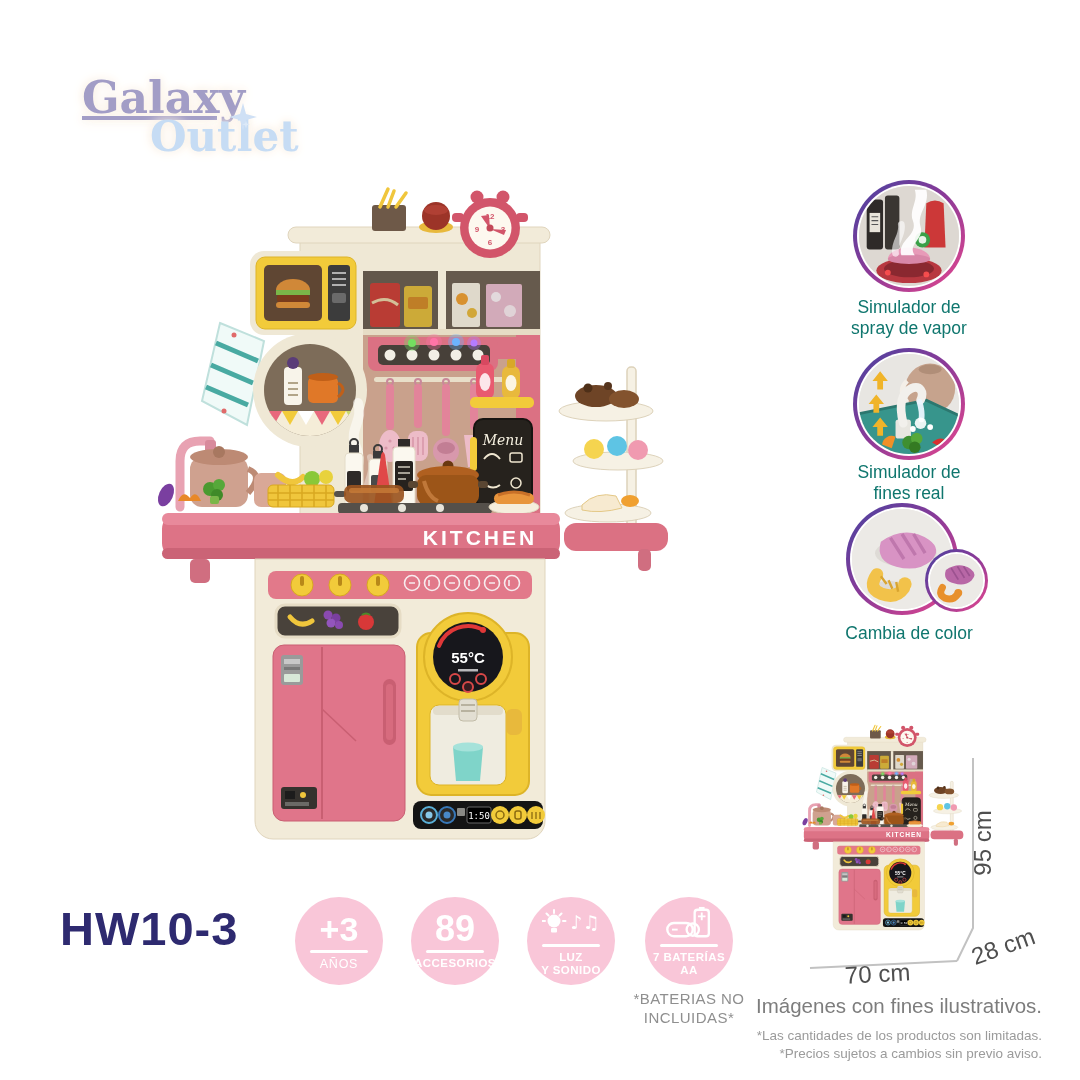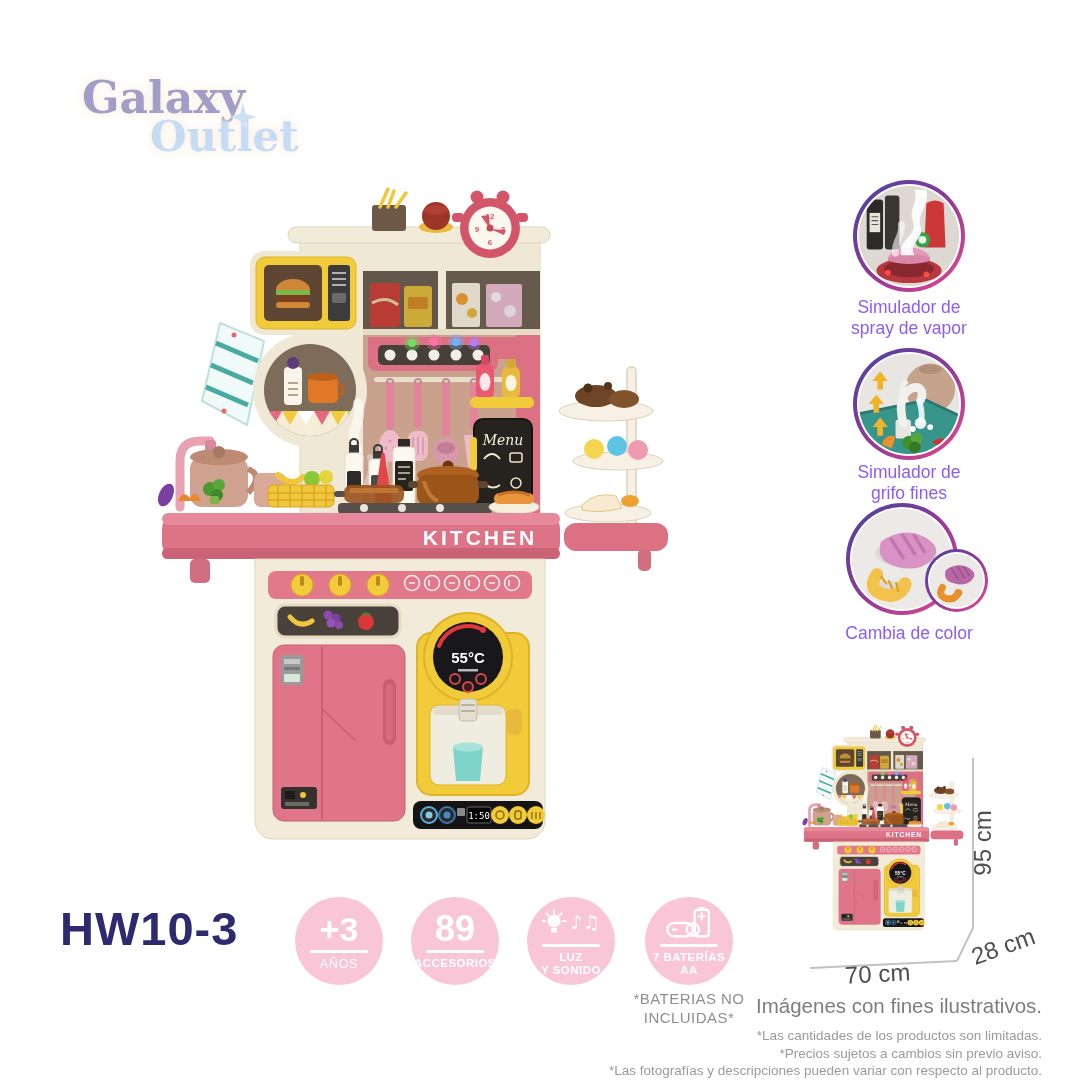--- a/index.html
+++ b/index.html
@@ -3,40 +3,40 @@
 <meta charset="utf-8">
 <style>
   html,body{margin:0;padding:0;}
   body{width:1080px;height:1080px;}
   .canvas{position:relative;width:1080px;height:1080px;background:#ffffff;overflow:hidden;
           font-family:"Liberation Sans",sans-serif;}
 
   
   .logo{position:absolute;left:82px;top:76px;width:240px;height:110px;}
   .logo-word1{font-family:"DejaVu Serif",serif;font-weight:bold;font-size:44px;line-height:44px;
-              color:#a29dc6;text-shadow:0 0 8px #faf1e6,0 0 14px #faf1e6;}
+              color:#a29dc6;text-shadow:0 0 8px #faf1e6,0 0 14px #faf1e6;text-decoration:underline;}
   .logo-word2{font-family:"DejaVu Serif",serif;font-weight:bold;font-size:42px;line-height:42px;
               color:#c6dcf4;margin-left:68px;margin-top:-4px;text-shadow:0 0 8px #faf1e6,0 0 14px #faf1e6;}
   .logo-sparkle{position:absolute;left:146px;top:26px;width:30px;height:30px;}
 
   
   .kitchen-main{position:absolute;left:150px;top:185px;width:520px;height:660px;}
 
   
   .feature-ring{position:absolute;border-radius:50%;
       background:linear-gradient(135deg,#4743a0 0%,#8b3a98 48%,#e8478e 100%);
       padding:4px;box-sizing:border-box;}
   .feature-gap{width:100%;height:100%;border-radius:50%;background:#fff;padding:2px;box-sizing:border-box;}
   .feature-photo{width:100%;height:100%;border-radius:50%;overflow:hidden;background:#e8e4e0;}
   .feature-photo svg{display:block;width:100%;height:100%;}
   .ring-1{left:853px;top:180px;width:112px;height:112px;}
   .ring-2{left:853px;top:348px;width:112px;height:112px;}
   .ring-3{left:846px;top:503px;width:112px;height:112px;}
   .ring-3s{left:925px;top:549px;width:63px;height:63px;padding:3px;}
-  .feature-caption{position:absolute;width:170px;text-align:center;color:#8b5cf6;
+  .feature-caption{position:absolute;width:170px;text-align:center;color:#0f766e;
       font-size:17.5px;line-height:21px;}
   .cap-1{left:824px;top:297px;}
   .cap-2{left:824px;top:462px;}
   .cap-3{left:824px;top:623px;}
 
   
   .dims{position:absolute;left:790px;top:718px;width:280px;height:280px;}
 
   
   .product-code{position:absolute;left:60px;top:901px;font-size:47px;font-weight:bold;
@@ -473,21 +473,21 @@
             <circle cx="60" cy="88" r="6" fill="#56a83a"></circle>
             <circle cx="58" cy="97" r="6" fill="#347a22"></circle>
         <path d="M76 92 q10 -8 16 0 q-8 6 -16 0 z" fill="#d83030"></path>
         <ellipse cx="10" cy="96" rx="6" ry="9" fill="#7a3fa0" transform="rotate(20 10 96)"></ellipse>
       </svg>
     </div>
       </div>
   </div>
   <div class="feature-caption cap-2">
     <div>Simulador de</div>
-    <div>grifo fines</div>
+    <div>fines real</div>
   </div>
 
   <div class="feature-ring ring-3">
     <div class="feature-gap">
         <div class="feature-photo">
       <svg viewBox="0 0 104 104">
         <rect width="104" height="104" fill="#eceae6"></rect>
         <ellipse cx="56" cy="46" rx="32" ry="14" fill="#d8d4ce" opacity=".7"></ellipse>
         <path d="M30 34 q26 -18 50 -2 q14 10 2 22 q-14 12 -36 6 q-22 -6 -16 -26 z" fill="#d893c4"></path>
         <path d="M40 30 l14 22 M52 26 l14 22 M64 26 l12 20" stroke="#bf77ad" stroke-width="3.5"></path>
@@ -568,16 +568,15 @@
 
   <div class="battery-note">
     <div>*BATERIAS NO</div>
     <div>INCLUIDAS*</div>
   </div>
 
   <div class="disclaimer">
     <div class="disclaimer-title">Imágenes con fines ilustrativos.</div>
     <div class="disclaimer-note">*Las cantidades de los productos son limitadas.</div>
     <div class="disclaimer-note">*Precios sujetos a cambios sin previo aviso.</div>
-    <div class="disclaimer-note">*Las fotografías y descripciones pueden variar  con respecto al producto.</div>
   </div>
 
 </div>
 
 </body></html>

